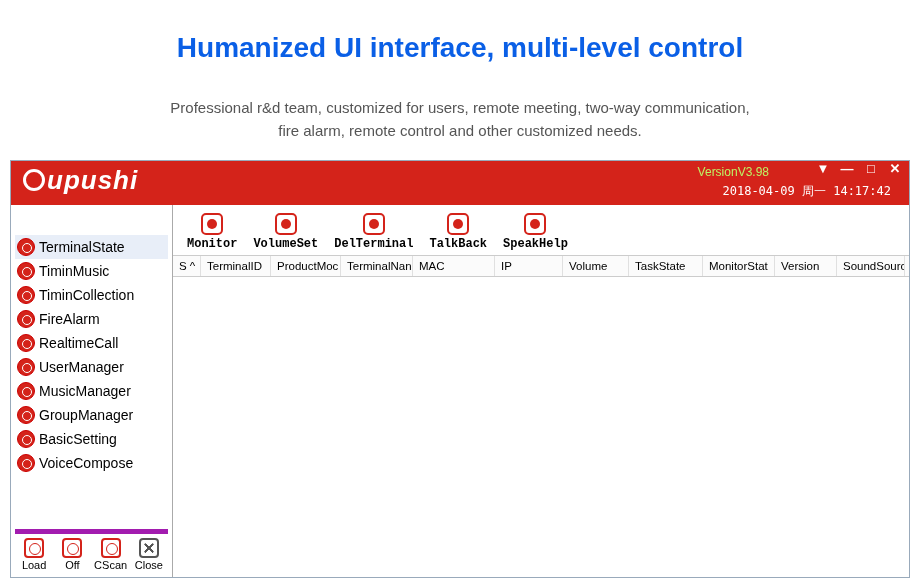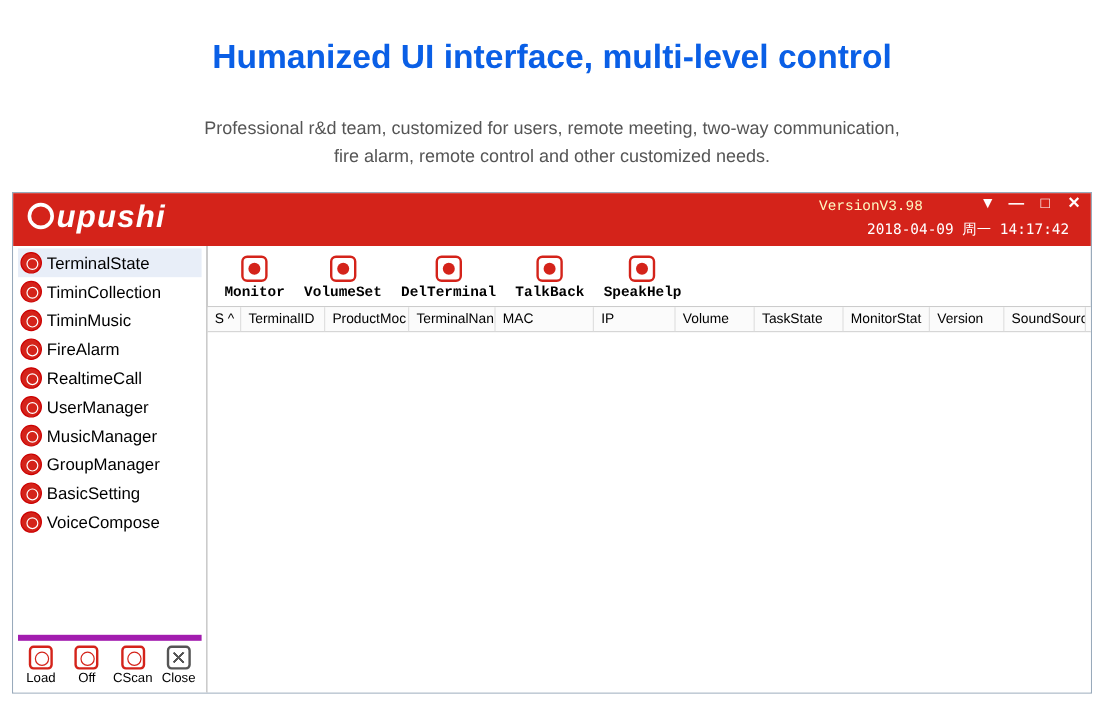--- a/index.html
+++ b/index.html
@@ -3,31 +3,31 @@
 <meta charset="utf-8">
 <style>
   * { box-sizing: border-box; margin: 0; padding: 0; }
   body { font-family: Arial, "Microsoft YaHei", sans-serif; background: #fff; width: 920px; height: 588px; overflow: hidden; }
   .hero-title { text-align: center; color: #0a5fe6; font-size: 28px; font-weight: 600; margin-top: 32px; }
   .hero-sub { text-align: center; color: #555; font-size: 15px; margin-top: 33px; line-height: 1.5; }
   .app-window { position: absolute; top: 160px; left: 10px; width: 900px; height: 418px; border: 1px solid #9ab; background: #fff; }
   .titlebar { height: 44px; background: #d4231a; position: relative; color: #fff; }
   .brand { position: absolute; left: 12px; top: 4px; font-size: 26px; font-style: italic; font-weight: 700; letter-spacing: 1px; }
   .brand .ring { display: inline-block; width: 22px; height: 22px; border: 3px solid #fff; border-radius: 50%; vertical-align: middle; margin-right: 2px; position: relative; top: -2px; }
-  .ver { position: absolute; right: 140px; top: 4px; font-size: 12px; font-family: Liberation Mono, monospace; color: #fef9c3; }
+  .ver { position: absolute; right: 140px; top: 4px; font-size: 12px; font-family: Liberation Sans, sans-serif; color: #bef264; }
   .ts { position: absolute; right: 18px; top: 22px; font-size: 12px; font-family: "SimSun", monospace; color: #fff; }
   .winbtns { position: absolute; right: 6px; top: 2px; display: flex; gap: 8px; }
   .winbtn { width: 16px; height: 14px; color: #fff; font-size: 13px; font-weight: 700; text-align: center; cursor: pointer; line-height: 12px; }
   .main { display: flex; height: calc(100% - 44px); }
   .sidebar { width: 162px; background: #fff; border-right: 1px solid #aaa; display: flex; flex-direction: column; padding: 2px 4px; }
   .nav { flex: 1; }
   .nav-item { display: flex; align-items: center; gap: 4px; height: 24px; font-size: 14px; color: #000; cursor: pointer; padding-left: 2px; }
   .nav-item .ico { width: 18px; height: 18px; border-radius: 50%; background: #d4231a; border: 1px solid #c00; position: relative; flex-shrink: 0; }
   .nav-item .ico::after { content: ""; position: absolute; left: 4px; top: 4px; width: 8px; height: 8px; border: 1.5px solid #fff; border-radius: 50%; }
-  .nav-item.selected { background: #e8eef8; }
+  .nav-item.selected { background: #e8eef8; margin-top: 28px; }
   .bottombar { display: flex; gap: 4px; padding: 4px 2px; border-top: 5px solid #a21caf; }
   .bb-btn { flex: 1; display: flex; flex-direction: column; align-items: center; font-size: 11px; cursor: pointer; }
   .bb-btn .ico { width: 20px; height: 20px; border: 2px solid #d4231a; border-radius: 4px; margin-bottom: 1px; position: relative; }
   .bb-btn.close .ico { border-color: #555; }
   .bb-btn .ico::after { content: ""; position: absolute; left: 3px; top: 3px; width: 10px; height: 10px; border: 1.5px solid currentColor; border-radius: 50%; color: #d4231a; }
   .bb-btn.close .ico::after { color: #555; border: none; left: 2px; top: 2px; width: 12px; height: 12px; background: linear-gradient(45deg, transparent 45%, #555 45%, #555 55%, transparent 55%), linear-gradient(-45deg, transparent 45%, #555 45%, #555 55%, transparent 55%); }
   .content { flex: 1; display: flex; flex-direction: column; }
   .toolbar { display: flex; gap: 16px; padding: 8px 14px 4px 14px; border-bottom: 1px solid #ccc; }
   .tb-btn { display: flex; flex-direction: column; align-items: center; font-size: 12px; font-weight: 700; cursor: pointer; font-family: "SimSun", "Courier New", monospace; }
   .tb-btn .ico { width: 22px; height: 22px; border: 2px solid #d4231a; border-radius: 5px; margin-bottom: 2px; position: relative; background: #fff; }
@@ -59,25 +59,25 @@
   </div>
   <div class="main">
     <div class="sidebar">
       <div class="nav" id="nav">
           <div class="nav-item selected">
             <span class="ico"></span>
             <span>TerminalState</span>
           </div>
           <div class="nav-item">
             <span class="ico"></span>
-            <span>TiminCollection</span>
+            <span>TiminMusic</span>
           </div>
           <div class="nav-item">
             <span class="ico"></span>
-            <span>TiminMusic</span>
+            <span>TiminCollection</span>
           </div>
           <div class="nav-item">
             <span class="ico"></span>
             <span>FireAlarm</span>
           </div>
           <div class="nav-item">
             <span class="ico"></span>
             <span>RealtimeCall</span>
           </div>
           <div class="nav-item">

